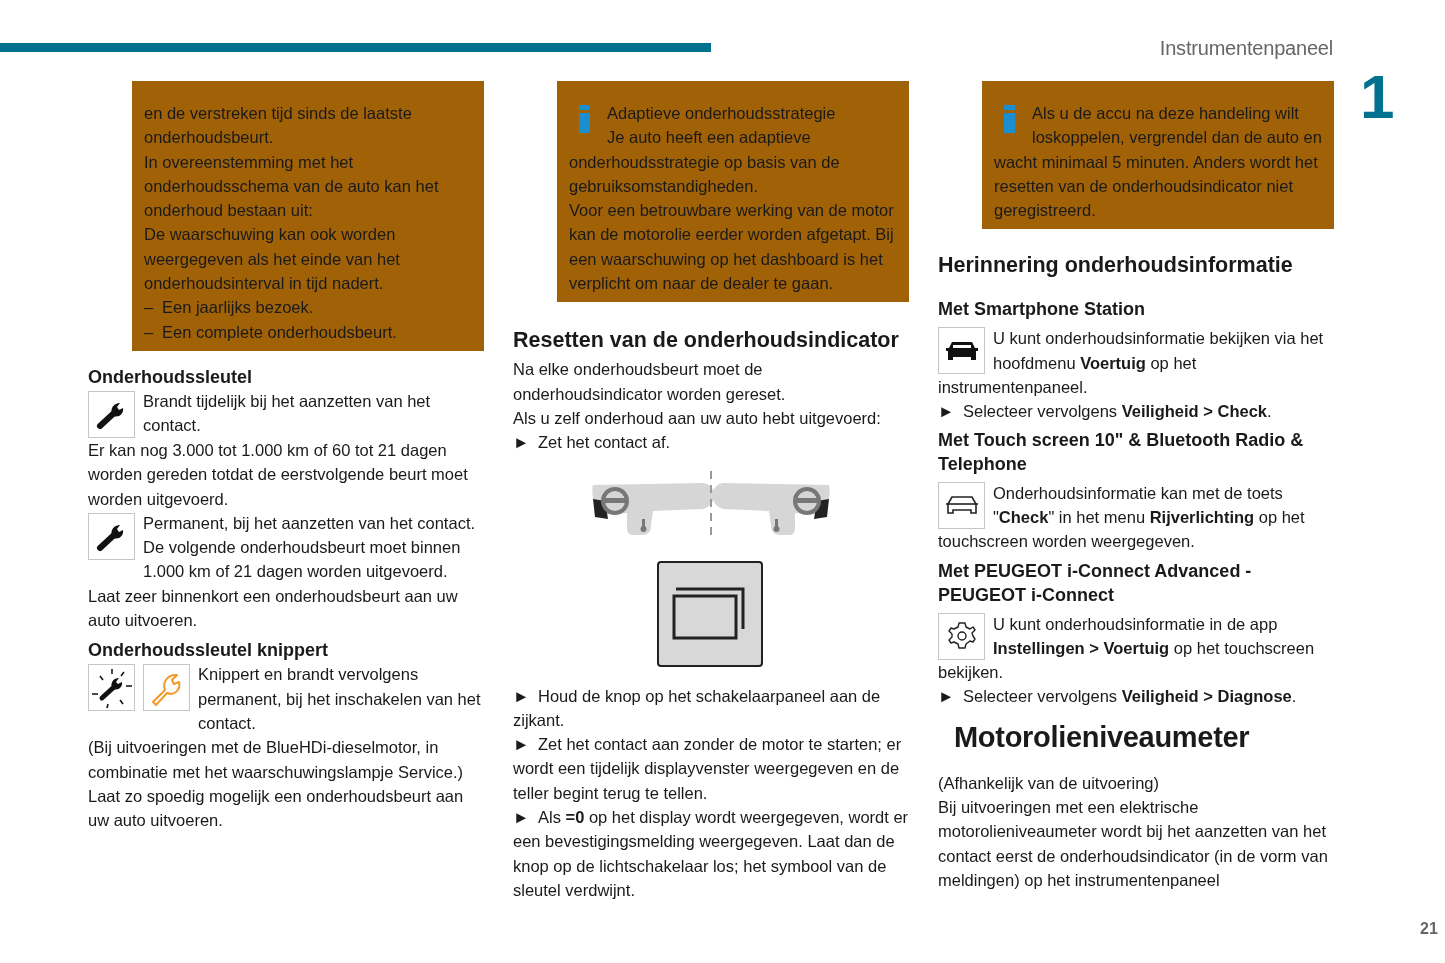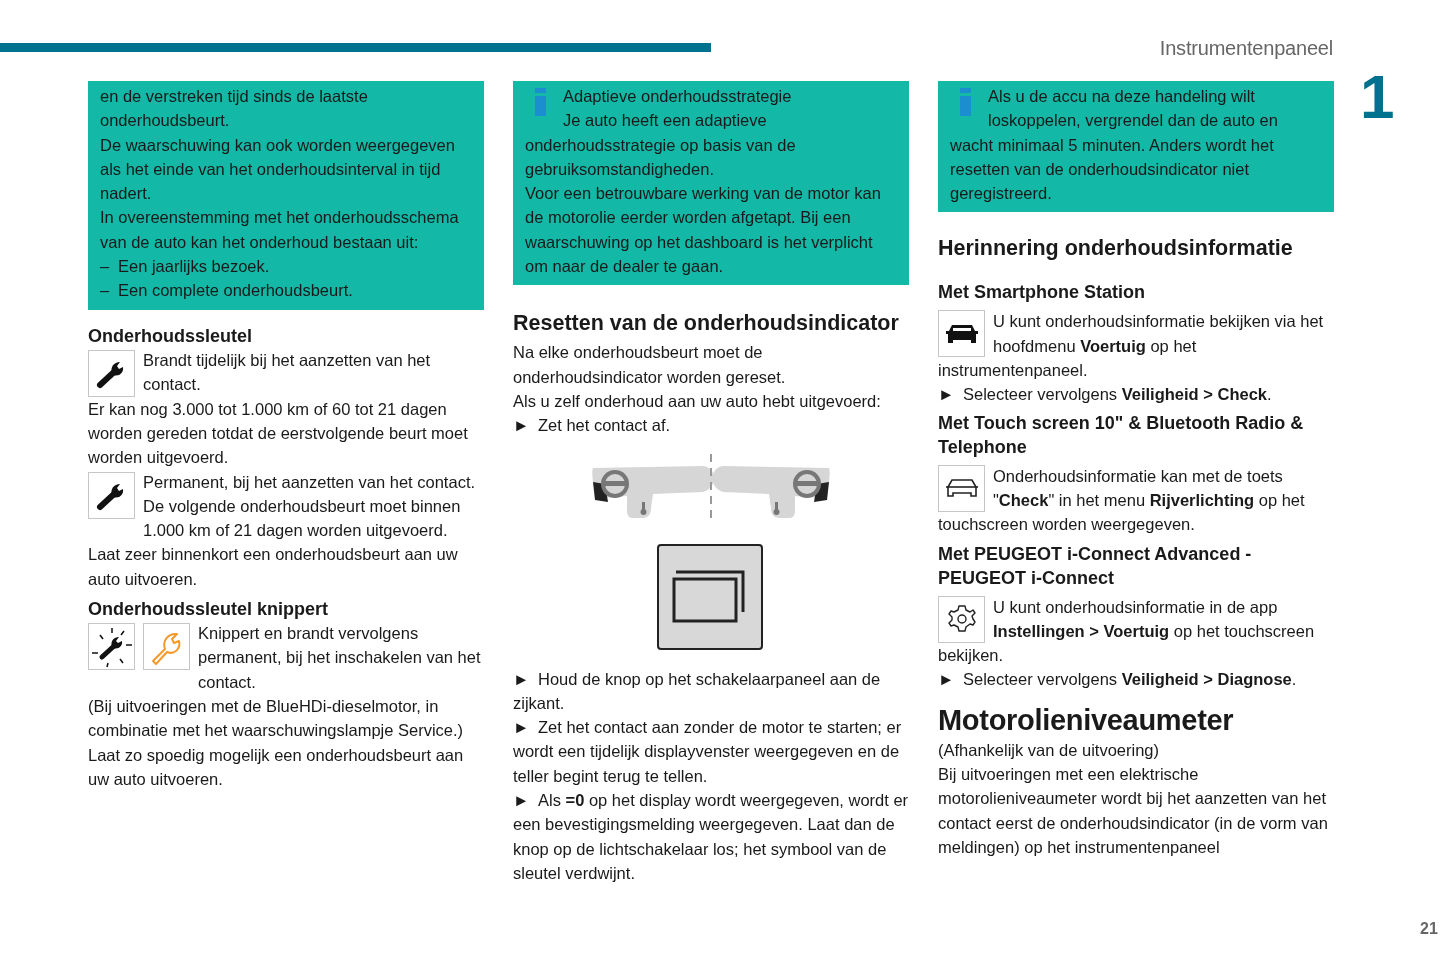--- a/index.html
+++ b/index.html
@@ -8,27 +8,27 @@
     font-family:"Liberation Sans", sans-serif; color:#1a1a1a; overflow:hidden;
   }
   .topbar { position:absolute; left:0; top:43px; width:711px; height:9px; background:#00728f; }
   .running-head { position:absolute; right:112px; top:37px; font-size:20px; color:#666; letter-spacing:-0.2px; }
   .chapter-num { position:absolute; left:1360px; top:66px; font-size:62px; font-weight:bold; color:#00728f; line-height:1; }
   .page-num { position:absolute; left:1380px; top:920px; font-size:16px; font-weight:bold; color:#666;margin-left:40px; }
 
   .col { position:absolute; top:81px; width:396px; font-size:16.5px; line-height:24.3px; }
   .col1 { left:88px; } .col2 { left:513px; } .col3 { left:938px; }
 
-  .graybox { background:#14b8a6; padding:3px 12px 7px 12px; }
+  .graybox { background:#a16207; padding:20px 12px 7px 12px;margin-left:44px; }
   .p { margin:0; }
   .dash { display:flex; } .dash .d { width:18px; flex:none; }
 
   h3 { font-size:18px; font-weight:bold; margin:0; line-height:24px; }
   h2 { font-size:21.5px; font-weight:bold; margin:0; line-height:28px; }
-  h1 { font-size:29px; font-weight:bold; margin:0; line-height:36px; letter-spacing:-0.3px; }
+  h1 { font-size:29px; font-weight:bold; margin:16px; line-height:36px; letter-spacing:-0.3px; }
 
   .iconbox { float:left; width:47px; height:47px; border:1px solid #c6c6c6; background:#fff;
     margin:2px 8px 0 0; display:flex; align-items:center; justify-content:center; box-sizing:border-box; }
   .info-i { float:left; width:14px; margin:4px 14px 0 10px; }
   .info-i .dot { width:11px; height:5px; background:#1a8ecf; }
   .info-i .stem { width:11px; height:20px; background:#1a8ecf; margin-top:3px; }
   .bullet { display:inline-block; width:25px; }
   .clear { clear:both; }
   b { font-weight:bold; }
 </style>
@@ -36,22 +36,22 @@
 <body>
 
 <div class="topbar"></div>
 <div class="running-head">Instrumentenpaneel</div>
 <div class="chapter-num">1</div>
 <div class="page-num">21</div>
 
 <div class="col col1">
   <div class="graybox">
     <p class="p">en de verstreken tijd sinds de laatste onderhoudsbeurt.</p>
+    <p class="p">In overeenstemming met het onderhoudsschema van de auto kan het onderhoud bestaan uit:</p>
     <p class="p">De waarschuwing kan ook worden weergegeven als het einde van het onderhoudsinterval in tijd nadert.</p>
-    <p class="p">In overeenstemming met het onderhoudsschema van de auto kan het onderhoud bestaan uit:</p>
     <div class="dash">
         <span class="d">–</span>
         <span>Een jaarlijks bezoek.</span>
       </div>
     <div class="dash">
         <span class="d">–</span>
         <span>Een complete onderhoudsbeurt.</span>
       </div>
   </div>
 

